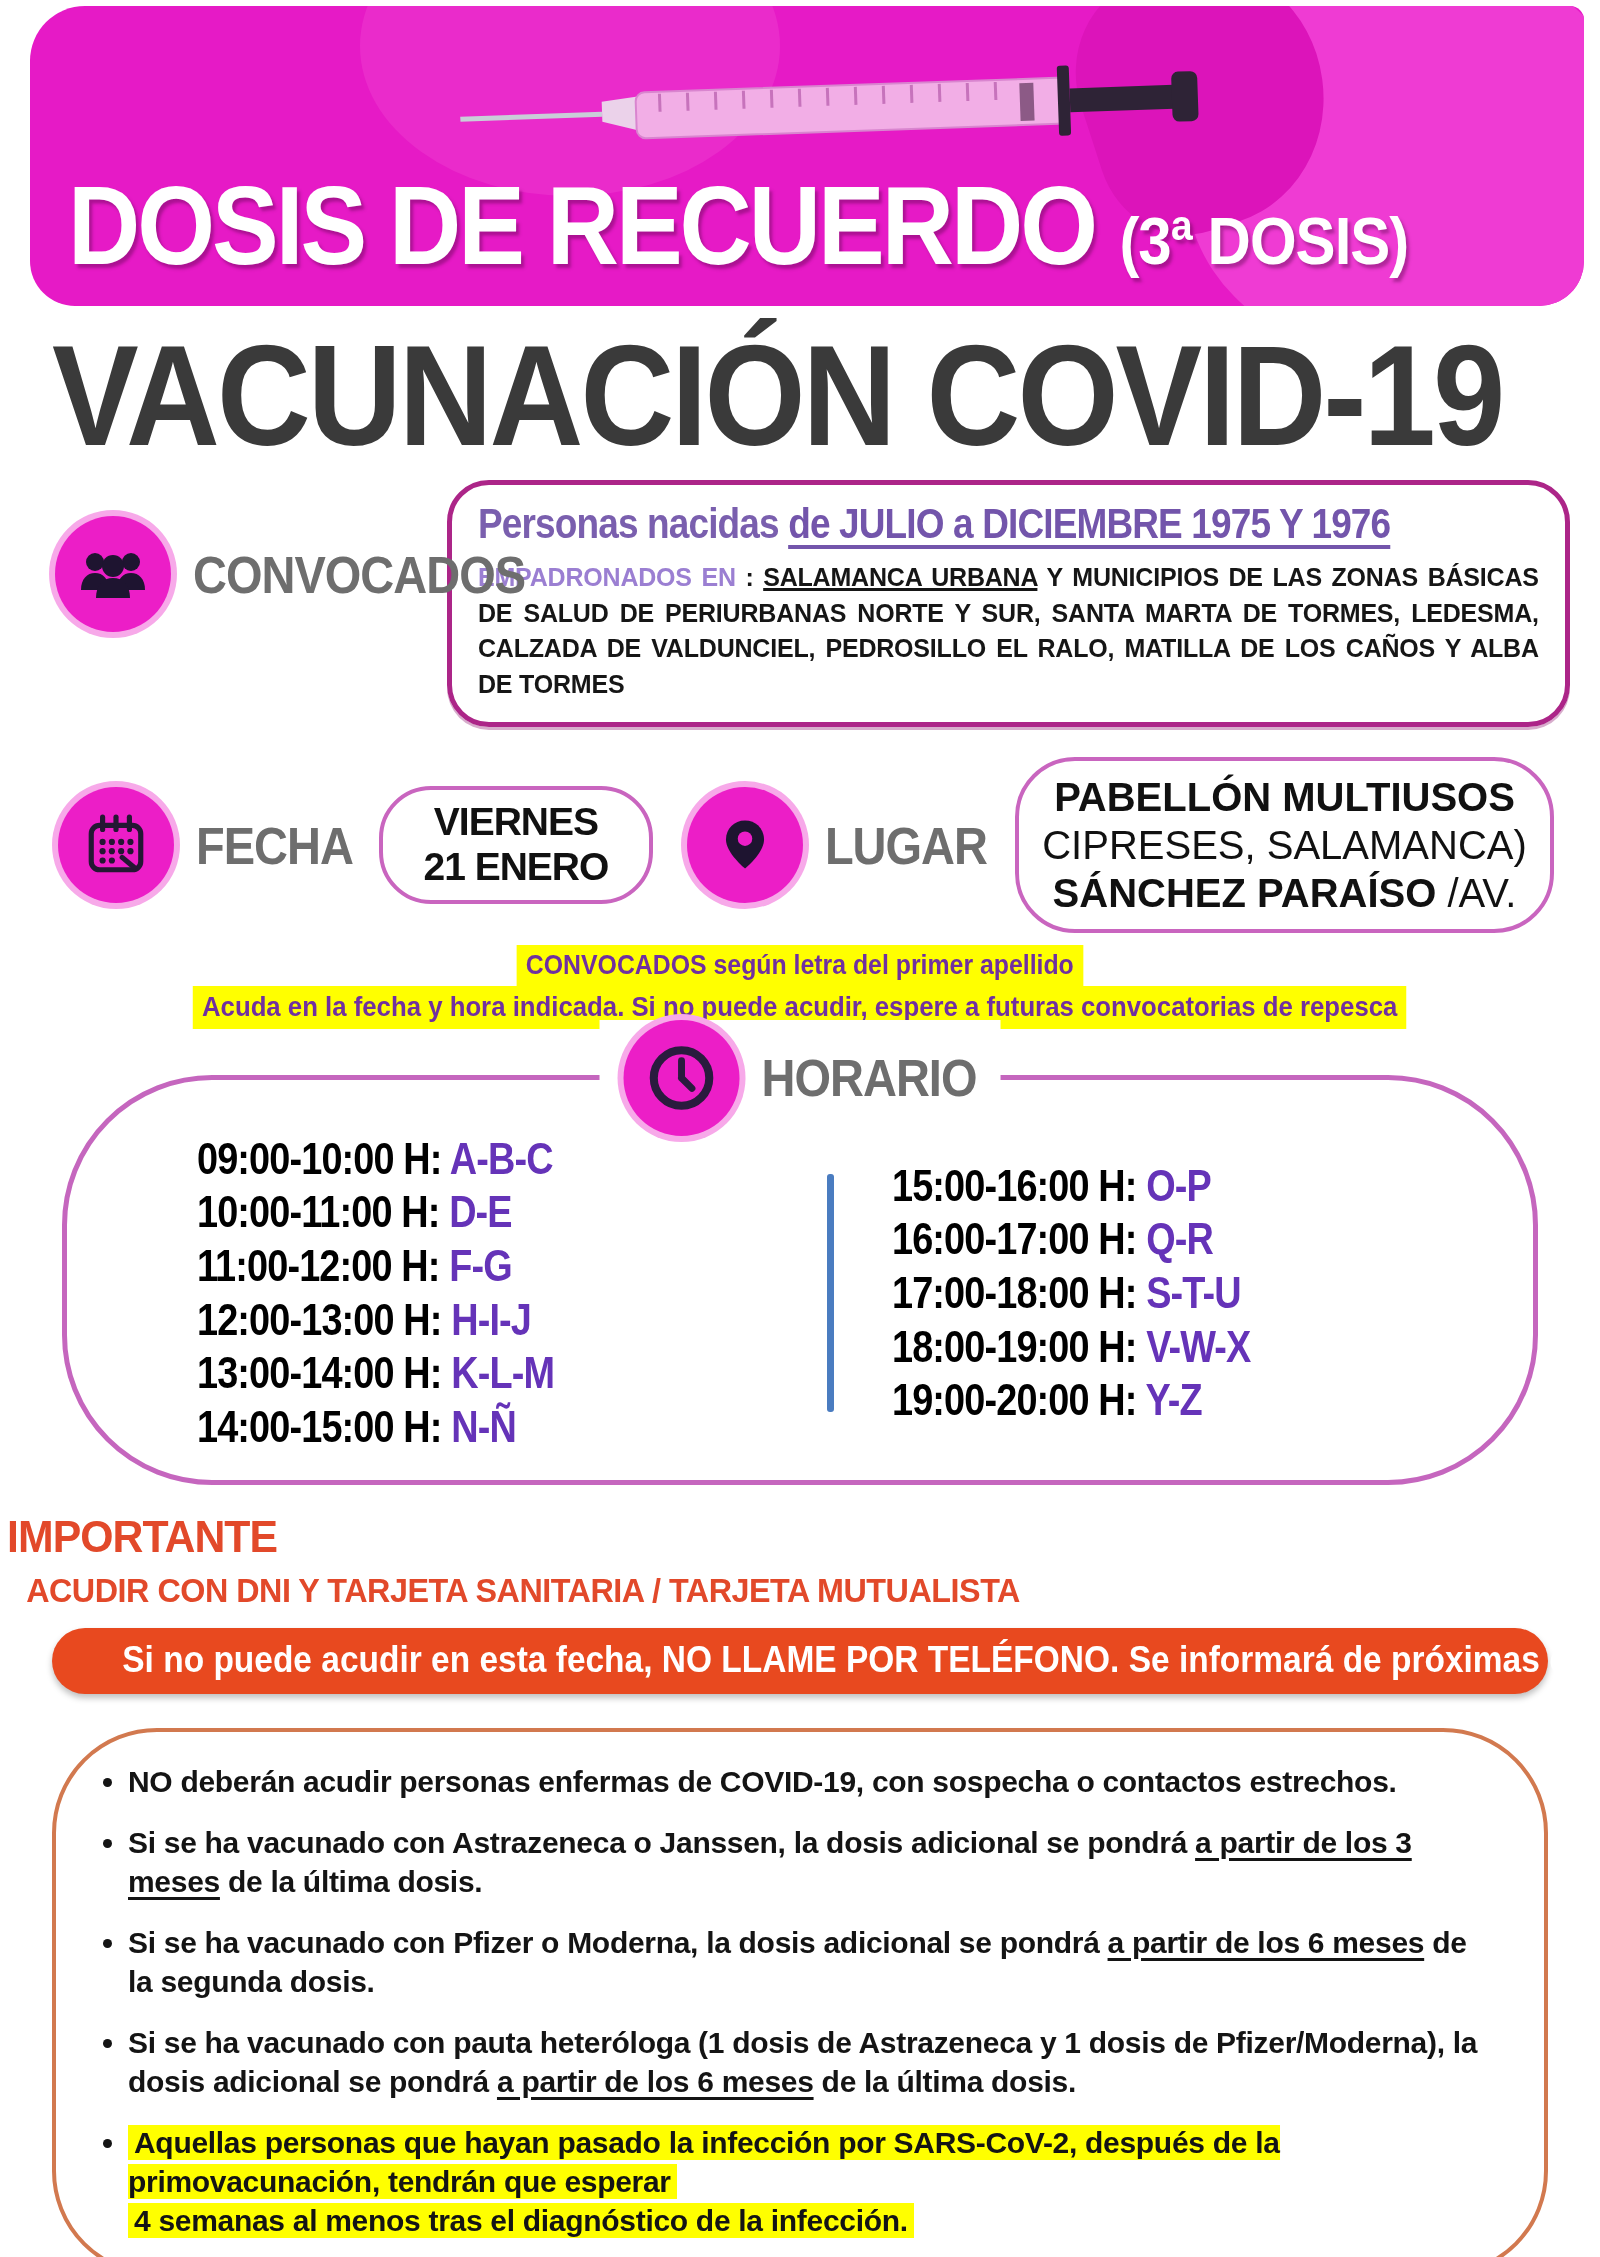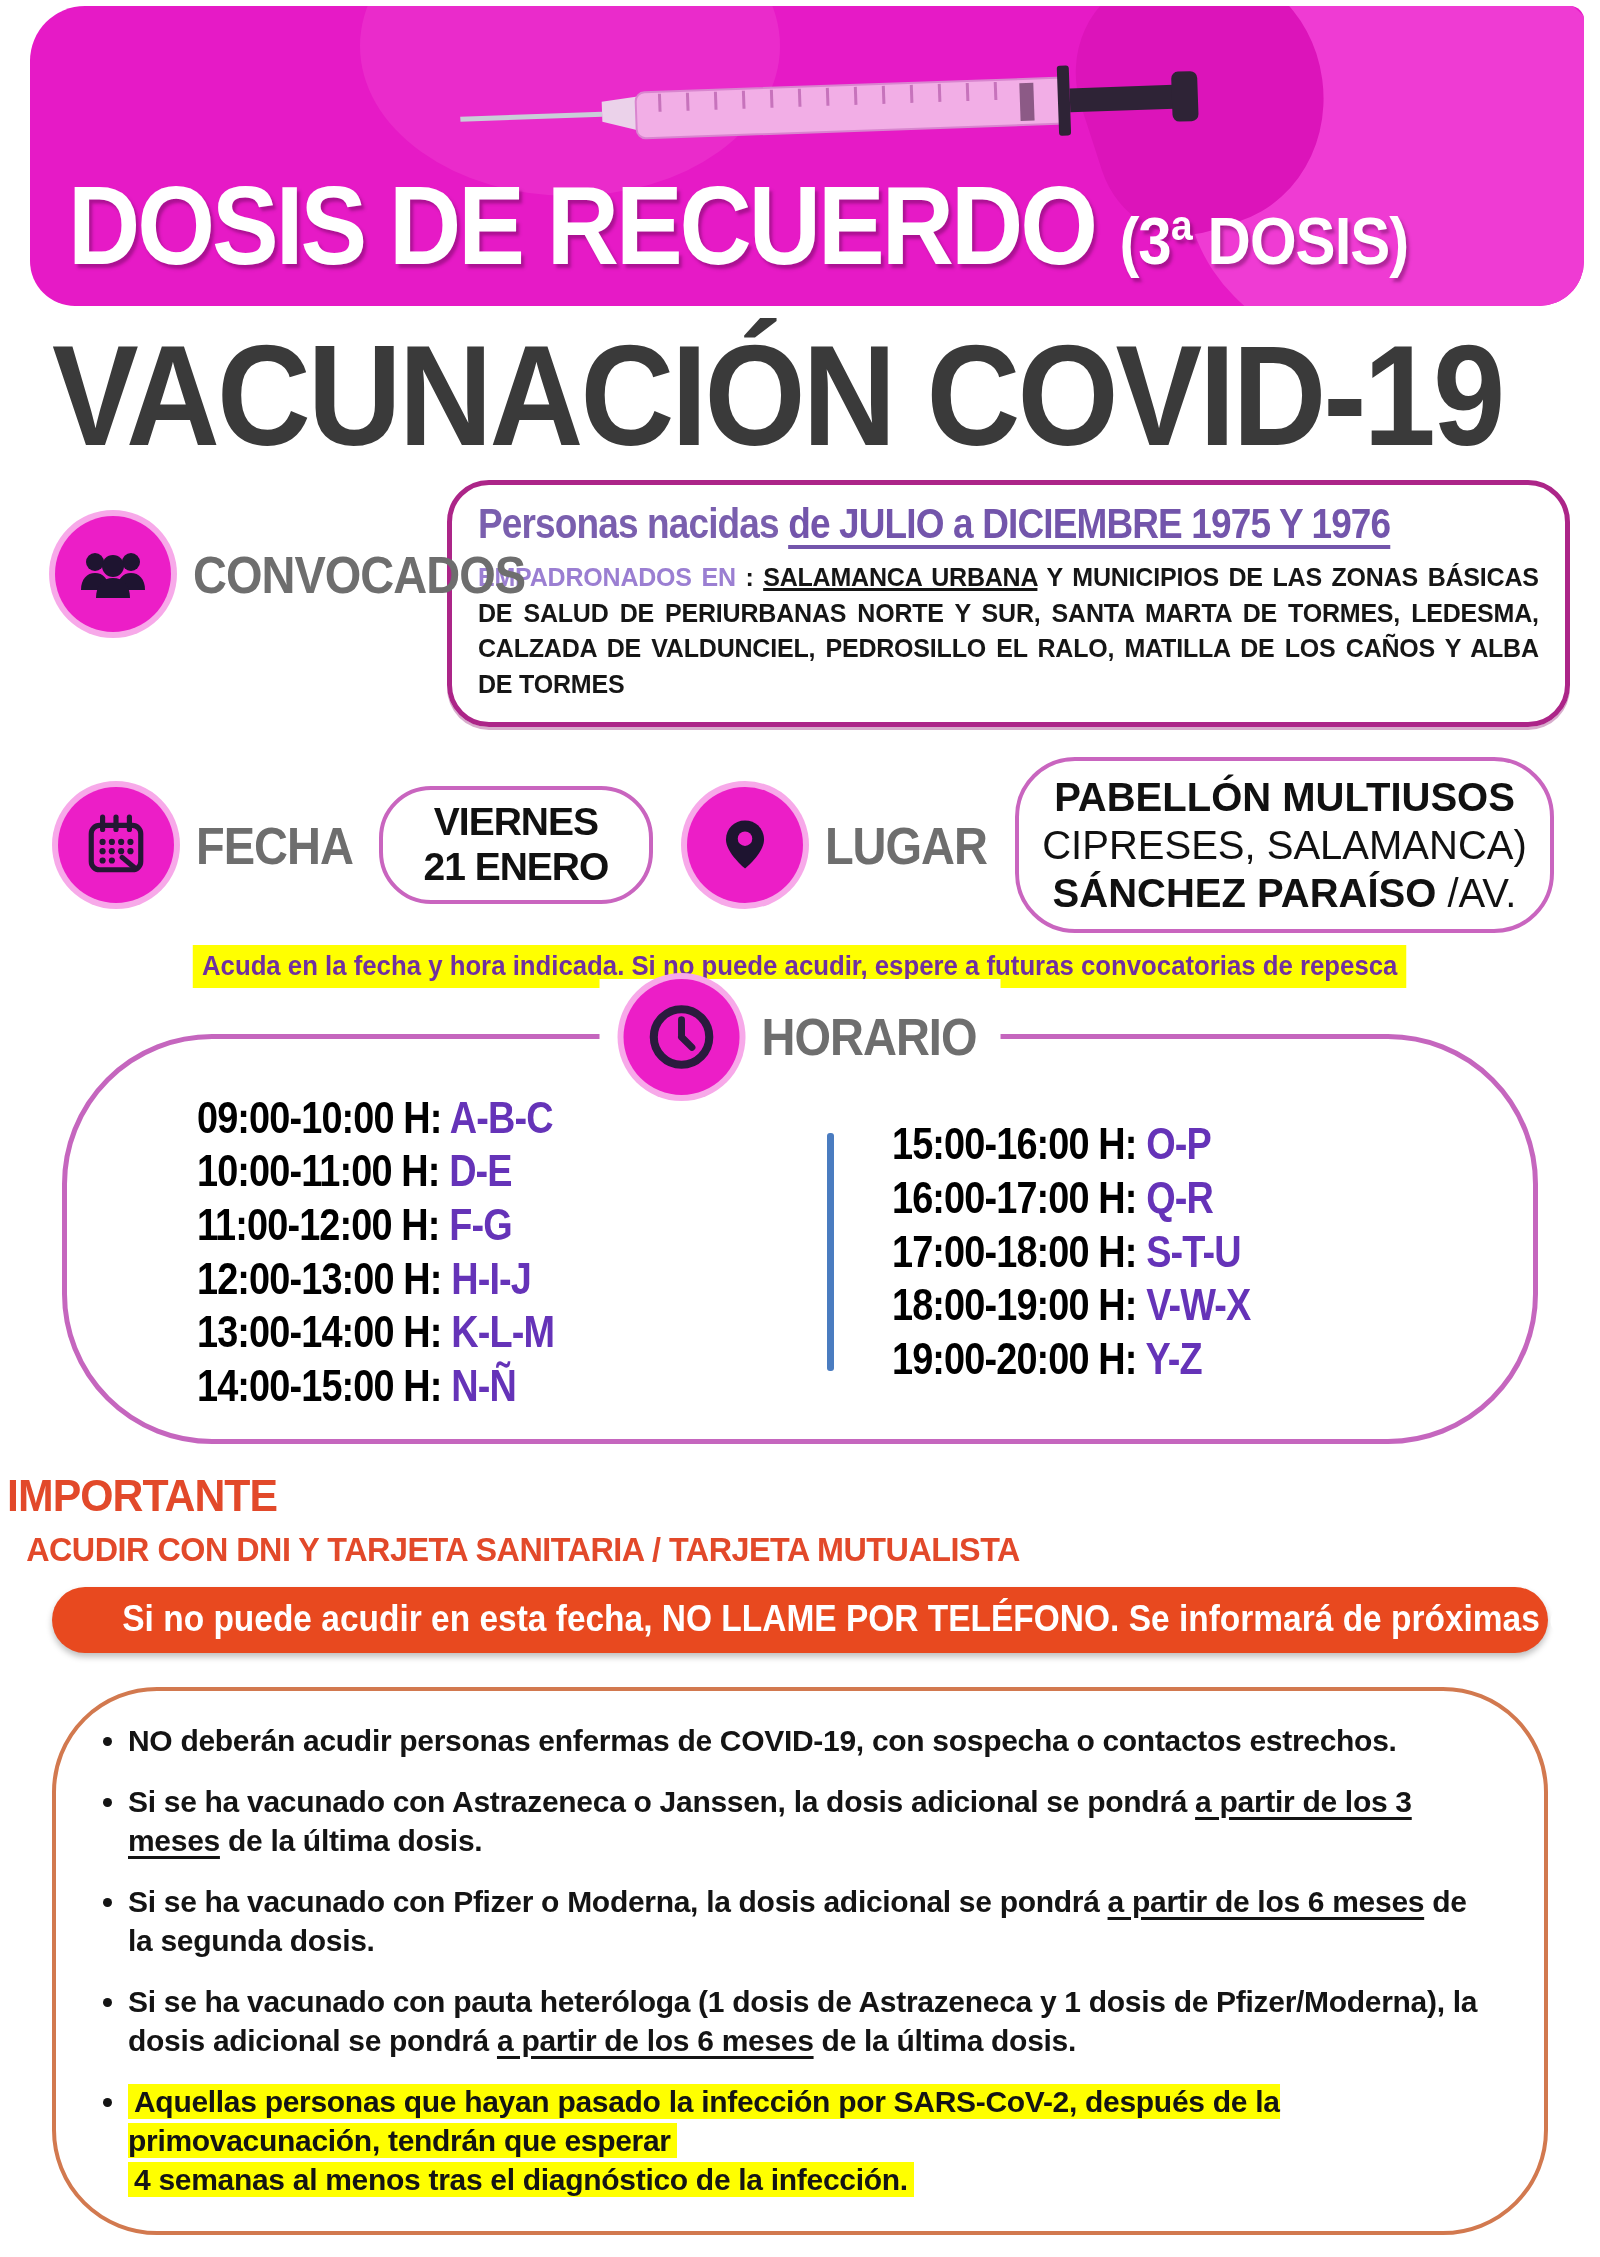--- a/index.html
+++ b/index.html
@@ -179,20 +179,21 @@
   </div>
   <span class="iconlabel">LUGAR</span>
   <div class="pill pill-lugar">
     <div class="b">PABELLÓN MULTIUSOS</div>
     <div>CIPRESES, SALAMANCA)</div>
     <div><span class="b">SÁNCHEZ PARAÍSO</span><span> /AV.</span></div>
   </div>
 </div>
 
 <div class="aviso">
+  <div class="aviso-1"><span class="hl">CONVOCADOS según letra del primer apellido</span></div>
   <div class="aviso-2"><span class="hl">Acuda en la fecha y hora indicada. Si no puede acudir, espere a futuras convocatorias de repesca</span></div>
 </div>
 
 <div class="horario-box">
   <div class="horario-head">
     <div class="picircle">
       <svg viewBox="0 0 64 64" width="74" fill="none" stroke="#2A1B3E" stroke-linecap="round">
         <circle cx="32" cy="32" r="24" stroke-width="7"></circle>
         <path d="M32 32 L32 17 M32 32 L41 41" stroke-width="6"></path>
       </svg>

